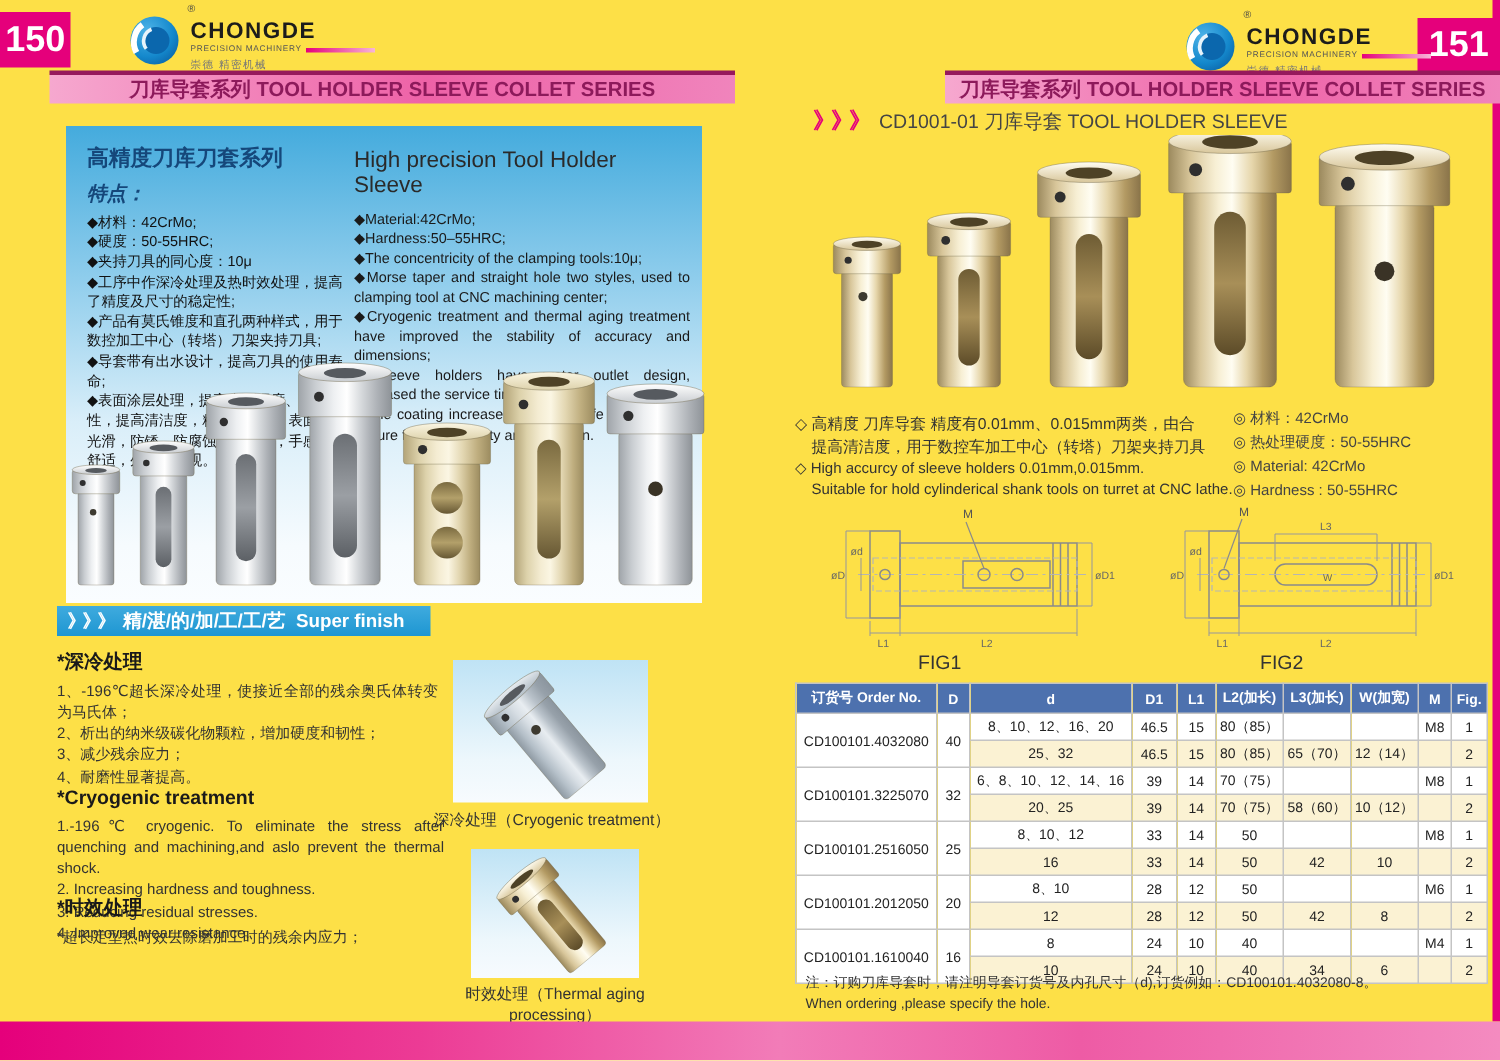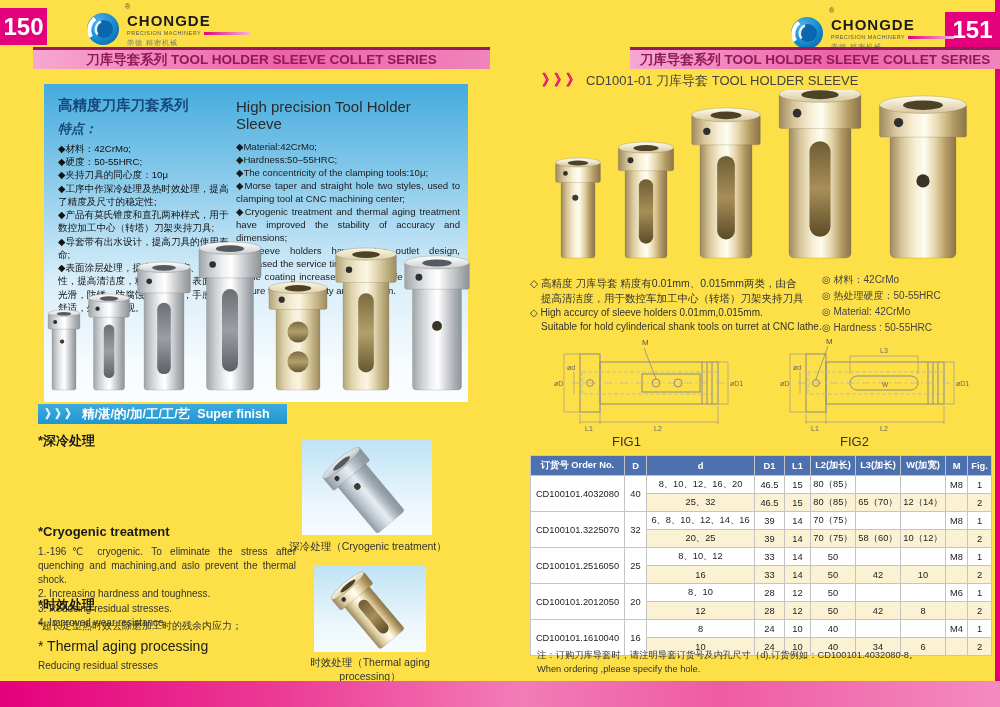--- a/index.html
+++ b/index.html
@@ -8,21 +8,21 @@
   .abs{position:absolute;}
 
   
   .badge{background:#E5007B;color:#fff;font-size:24px;font-weight:bold;
          display:flex;align-items:center;justify-content:center;}
   .badge-left{left:0;top:8px;width:47px;height:37px;}
   .badge-right{left:945px;top:12px;width:55px;height:36px;}
   .strip-right{left:995px;top:0;width:5px;height:681px;background:#E5007B;}
 
   
-  .logo{display:flex;align-items:flex-end;gap:5px;}
+  .logo{display:flex;align-items:center;gap:5px;}
   .logo-left{left:84px;top:6px;}
   .logo-right{left:788px;top:10px;}
   .logo-text{position:relative;padding-top:2px;}
   .logo-reg{position:absolute;top:-3px;left:-2px;font-size:7px;color:#444;}
   .logo-word{font-size:15px;font-weight:bold;letter-spacing:1px;color:#1c1c1c;line-height:1;padding-top:5px;}
   .logo-sub{font-size:5.5px;letter-spacing:.5px;color:#555;display:flex;align-items:center;gap:3px;margin-top:2px;}
   .pinkline{display:inline-block;width:46px;height:3px;background:linear-gradient(90deg,#E5007B,#f7b6d8);}
   .logo-cn{font-size:7px;color:#777;margin-top:2px;letter-spacing:1px;}
 
   
@@ -303,40 +303,40 @@
   </div>
 
   <div class="abs sf-bar">
     <span class="sf-chev">》》》</span>
     <span class="sf-cn">精/湛/的/加/工/工/艺</span>
     <span class="sf-en">Super finish</span>
   </div>
 
   <div class="abs txtblock cryo-cn">
     <div class="blk-title-cn">*深冷处理</div>
+    <div>
+        <div class="blk-line">1、-196℃超长深冷处理，使接近全部的残余奥氏体转变为马氏体；</div>
+        <div class="blk-line">2、析出的纳米级碳化物颗粒，增加硬度和韧性；</div>
+        <div class="blk-line">3、减少残余应力；</div>
+        <div class="blk-line">4、耐磨性显著提高。</div>
+      </div>
   </div>
   <div class="abs txtblock cryo-en">
     <div class="blk-title-en">*Cryogenic treatment</div>
     <div>
         <div class="blk-line">1.-196℃ cryogenic. To eliminate the stress after quenching and machining,and aslo prevent the thermal shock.</div>
         <div class="blk-line">2. Increasing hardness and toughness.</div>
         <div class="blk-line">3. Reducing residual stresses.</div>
         <div class="blk-line">4. Improved wear resistance.</div>
       </div>
   </div>
   <div class="abs txtblock aging-cn">
     <div class="blk-title-cn">*时效处理</div>
     <div>
         <div class="blk-line">*超长定型热时效去除磨加工时的残余内应力；</div>
-      </div>
-  </div>
-  <div class="abs txtblock aging-en">
-    <div class="blk-title-en">* Thermal aging processing</div>
-    <div>
-        <div class="blk-line">Reducing residual stresses</div>
       </div>
   </div>
 
   <div class="abs procimg cryoimg">
     <svg width="130" height="95" id="cryo-svg">
         <g transform="rotate(-40 62 50) translate(0,2)">
           <rect x="44" y="27.251200000000004" width="36" height="62.748799999999996" rx="2.88" fill="url(#g-frost)" stroke="rgba(110,100,70,.35)" stroke-width="0.6"></rect>
           <circle cx="59.12" cy="41.055936" r="3.2399999999999998" fill="#3d3a30"></circle>
           <rect x="38.239999999999995" y="12.752" width="47.52" height="16.400000000000002" rx="2" fill="url(#g-frost)" stroke="rgba(110,100,70,.4)" stroke-width="0.6"></rect>
           <ellipse cx="62" cy="12.752" rx="23.76" ry="4.752000000000001" fill="url(#g-frost-top)" stroke="rgba(110,100,70,.45)" stroke-width="0.6"></ellipse>

